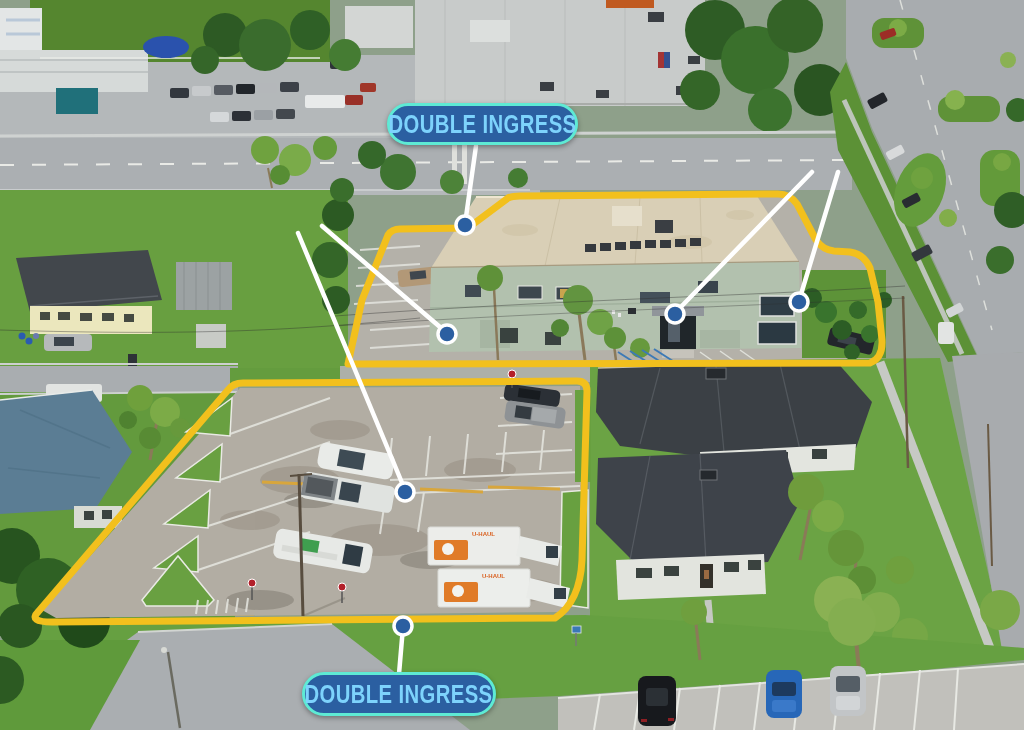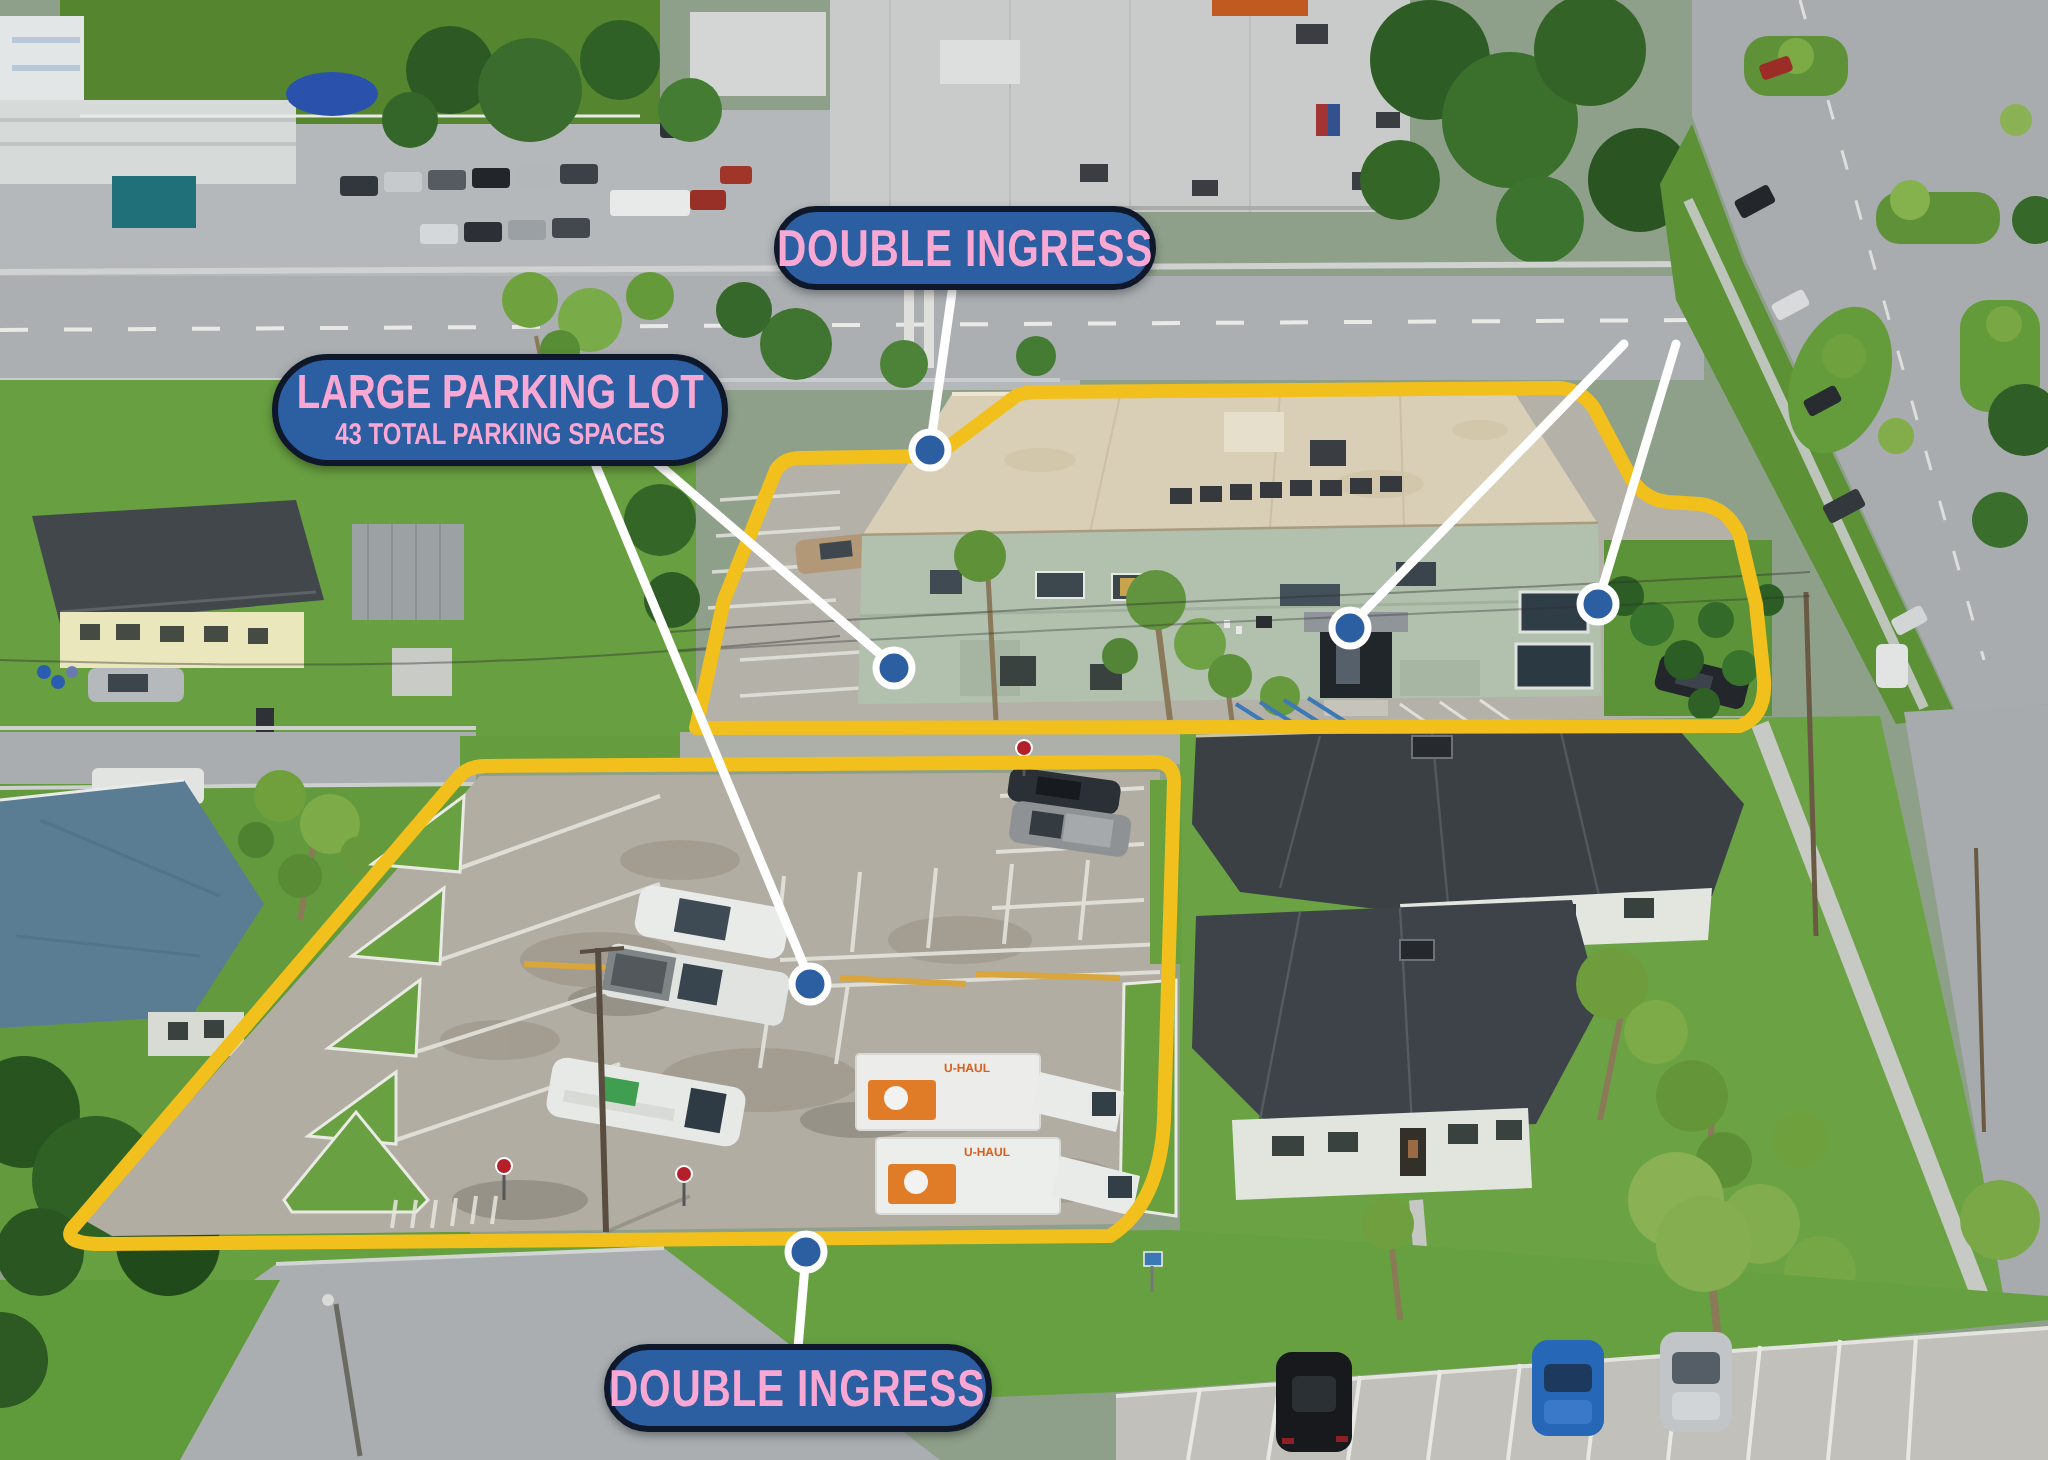--- a/index.html
+++ b/index.html
@@ -6,25 +6,25 @@
   #stage{
     position:relative;width:1024px;height:730px;overflow:hidden;
     font-family:"Liberation Sans",sans-serif;
     background:#6b9f43;
   }
   #scene{position:absolute;left:0;top:0;width:100%;height:100%;display:block;}
   
   .pill{
     position:absolute;
     background:var(--annotation_blue,#2b5fa1);
-    border:3px solid #0f172a;
+    border:3px solid #5eead4;
     border-radius:999px;
     box-sizing:border-box;
     display:flex;flex-direction:column;align-items:center;justify-content:center;
-    color:#f9a8d4;
+    color:#7dd3fc;
     box-shadow:0 2px 5px rgba(0,0,0,.35);
     z-index:30;
   }
   .pill .t{
     font-weight:bold;white-space:nowrap;
     transform:scaleX(.78);transform-origin:center;
     letter-spacing:.5px;line-height:1;
   }
   #lbl-ingress-top{left:387px;top:103px;width:191px;height:42px;}
   #lbl-ingress-top .t{font-size:26px;}
@@ -555,23 +555,19 @@
     <circle class="dot" cx="675" cy="314" r="9"></circle>
     <circle class="dot" cx="799" cy="302" r="9"></circle>
     <circle class="dot" cx="403" cy="626" r="9"></circle>
   </g>
 </svg>
 
 <div class="pill" id="lbl-ingress-top">
   <div class="t">DOUBLE INGRESS</div>
 </div>
 
-<div class="pill" id="lbl-parking">
-  <div class="t1">LARGE PARKING LOT</div>
-  <div class="t2">43 TOTAL PARKING SPACES</div>
-</div>
 
 
 <div class="pill" id="lbl-ingress-bottom">
   <div class="t">DOUBLE INGRESS</div>
 </div>
 
 </div>
 
 </body></html>

